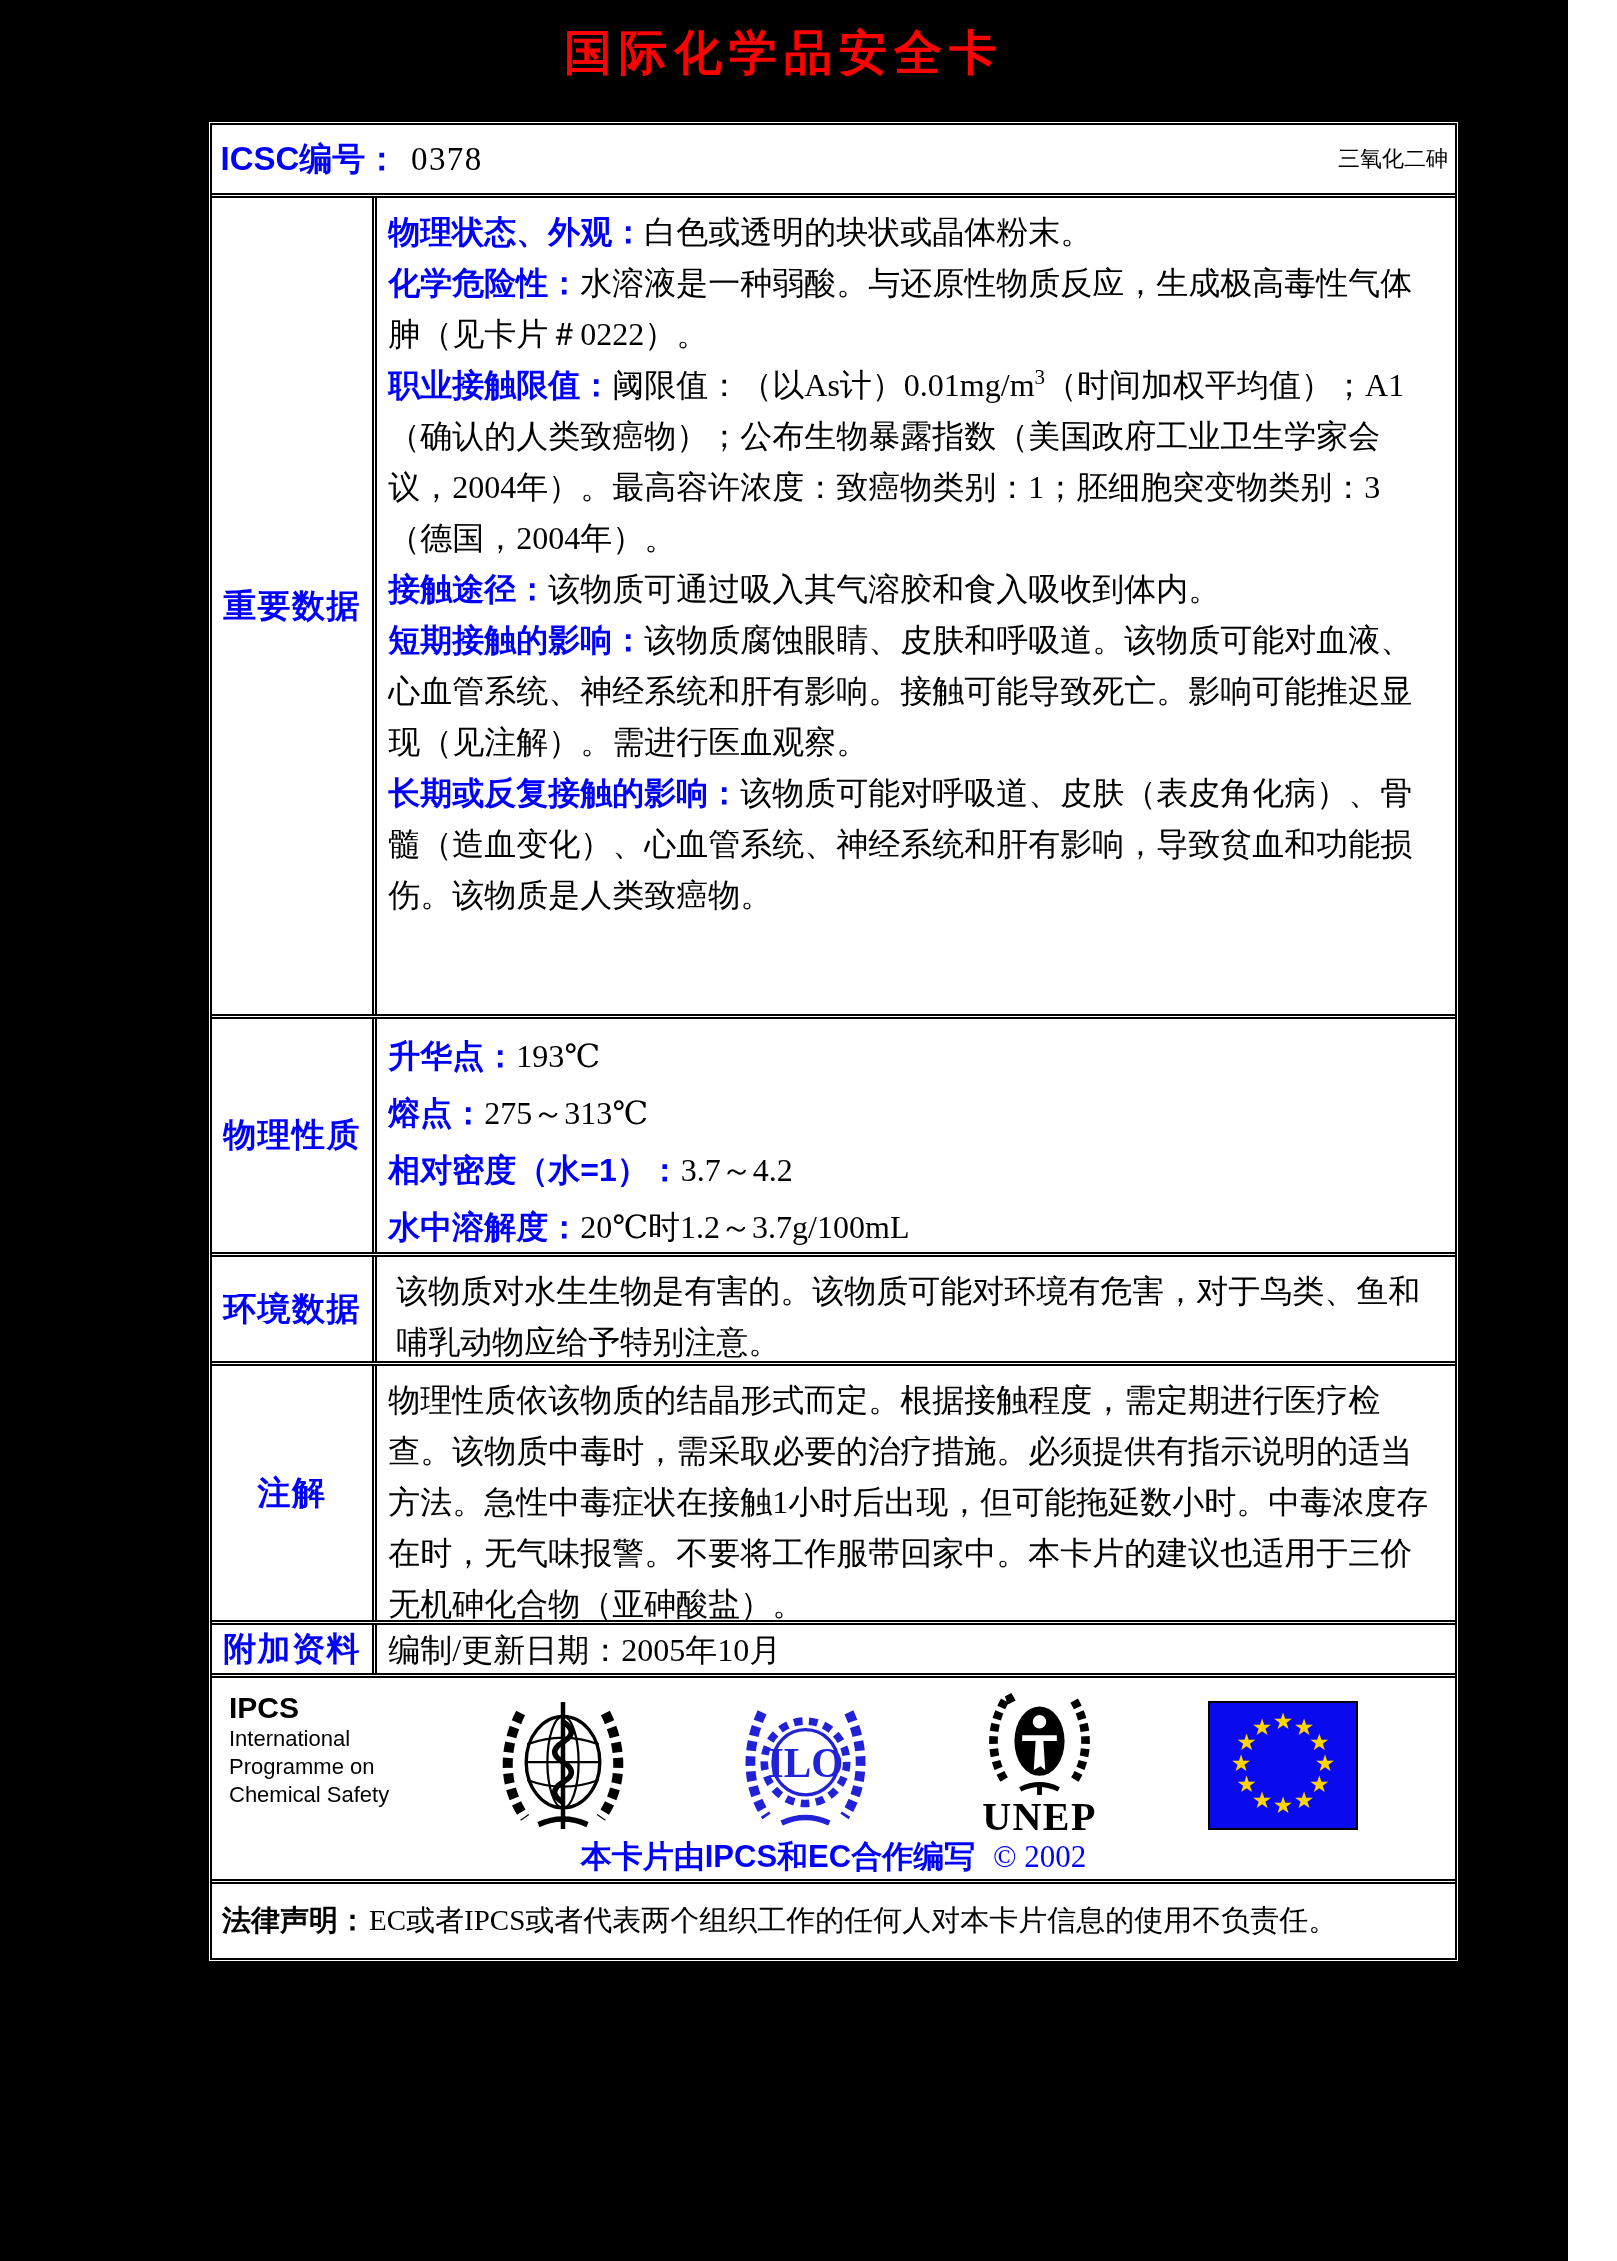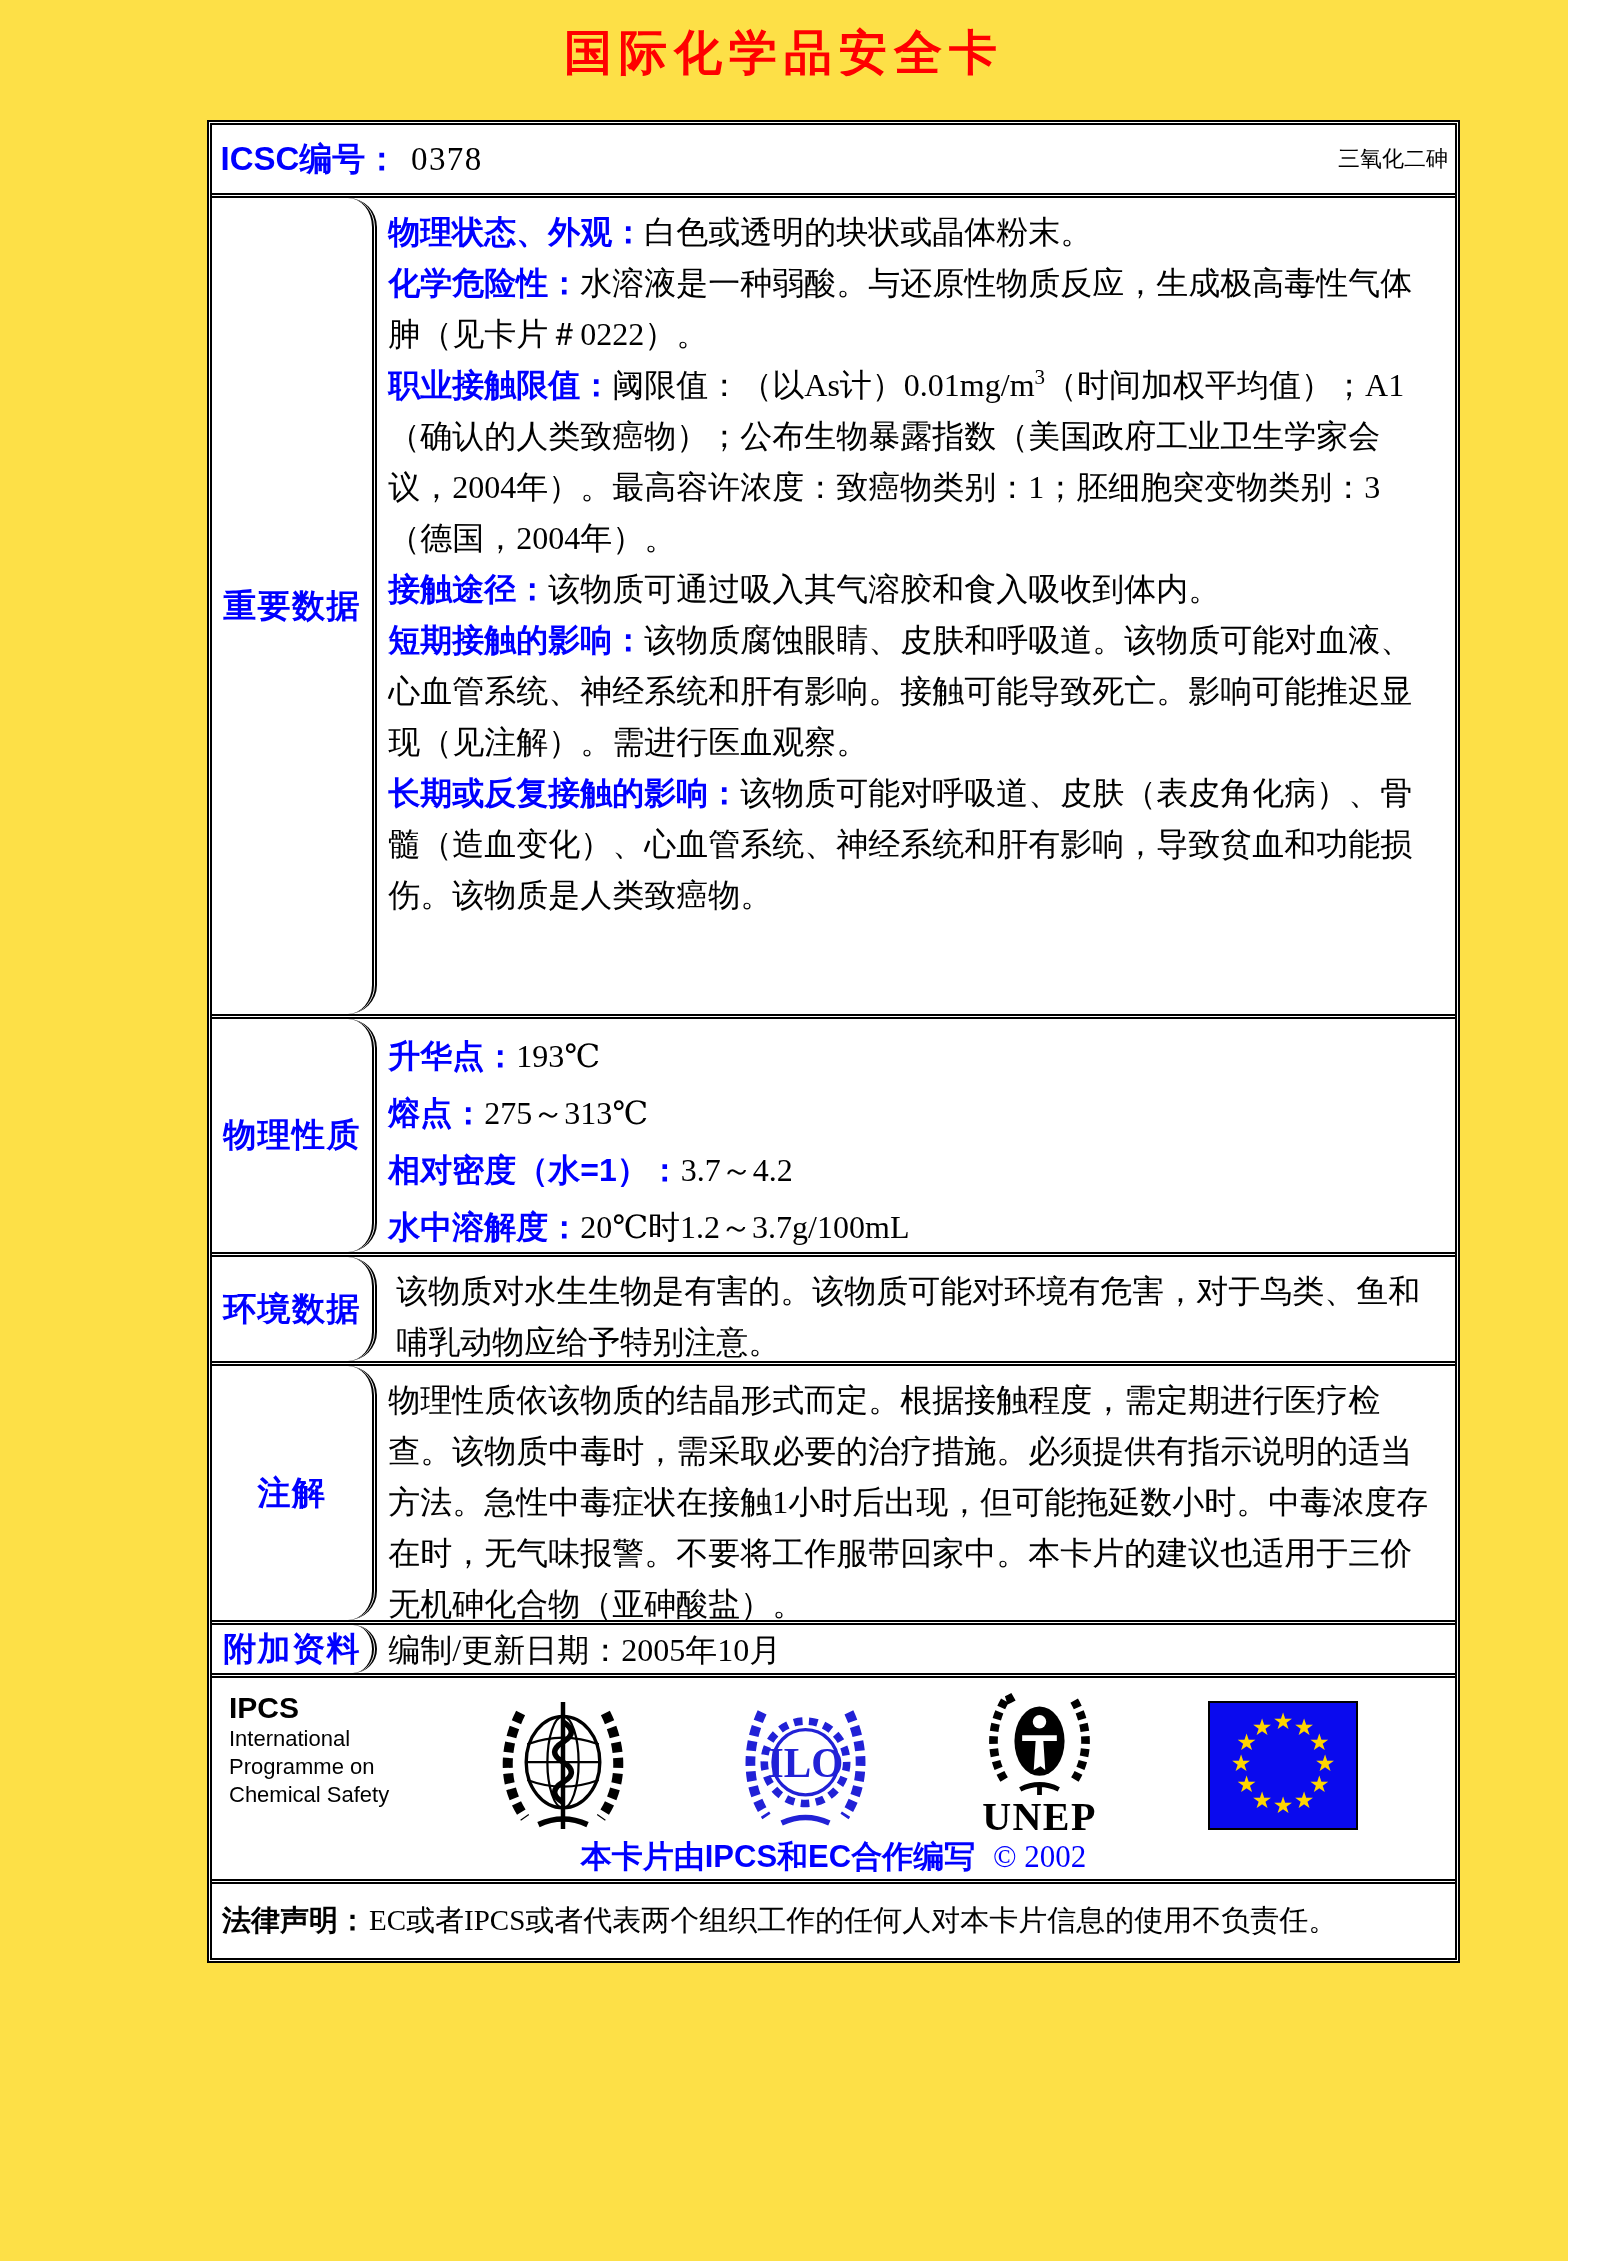--- a/index.html
+++ b/index.html
@@ -1,20 +1,20 @@
 <!DOCTYPE html>
 <html style="font-size:11.3px"><head>
 <meta charset="utf-8">
 <style>
   * { margin:0; padding:0; box-sizing:border-box; }
   html,body { background:#ffffff; }
   .page {
     position:relative;
     width:1568px; height:2261px;
-    background:#fde047;
+    background:#000000;
     font-family:"Liberation Serif","DejaVu Serif",serif;
     color:#000;
     padding-left:28px;
   }
   .doc-title {
     position:absolute; top:21px; left:0; width:100%;
     text-align:center;
     font-size:48px; font-weight:bold; letter-spacing:7px;
     color:#ff0000;
     font-family:"DejaVu Serif","Liberation Serif",serif;
@@ -36,21 +36,20 @@
 
   
   .cell-label {
     flex:0 0 165px;
     border-right:5px double #000;
     display:flex; align-items:center; justify-content:center;
     text-align:center;
     color:#0000ff; font-weight:bold; font-size:33px;
     font-family:"Liberation Sans","DejaVu Sans",sans-serif;
     letter-spacing:1.4px;
-    border-radius:29px;
   }
   .cell-content {
     flex:1 1 auto;
     padding:8.5px 11.3px 0 11.3px;
     font-size:32px; line-height:51px;
     overflow:hidden;
   }
   .term {
     color:#0000ff; font-weight:bold;
     font-family:"Liberation Sans","DejaVu Sans",sans-serif;

